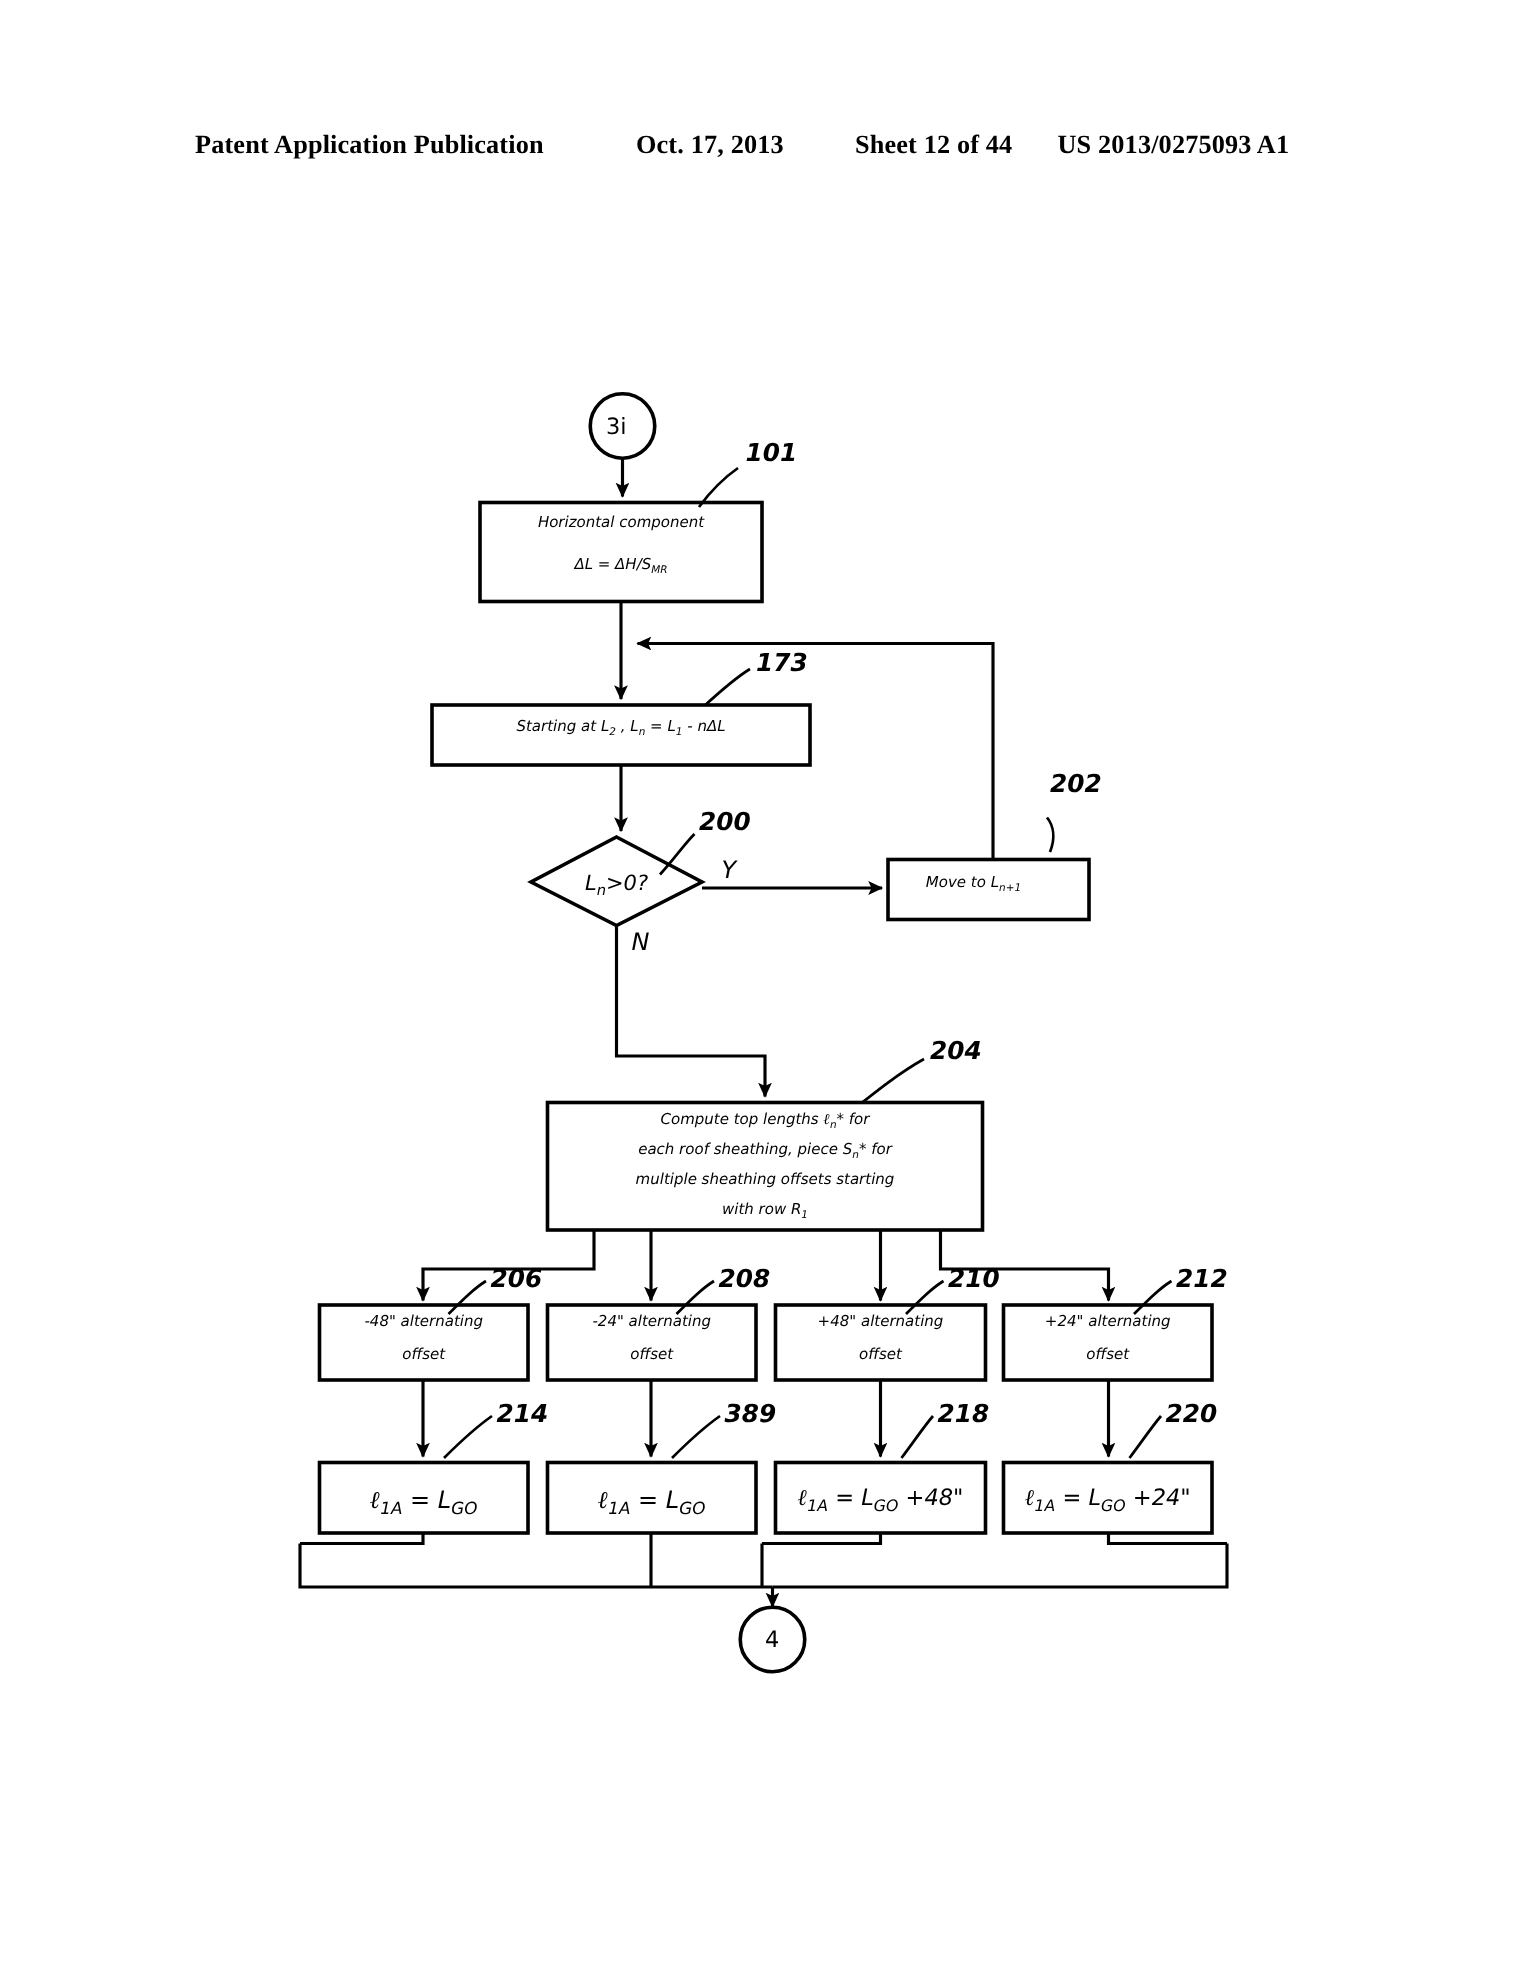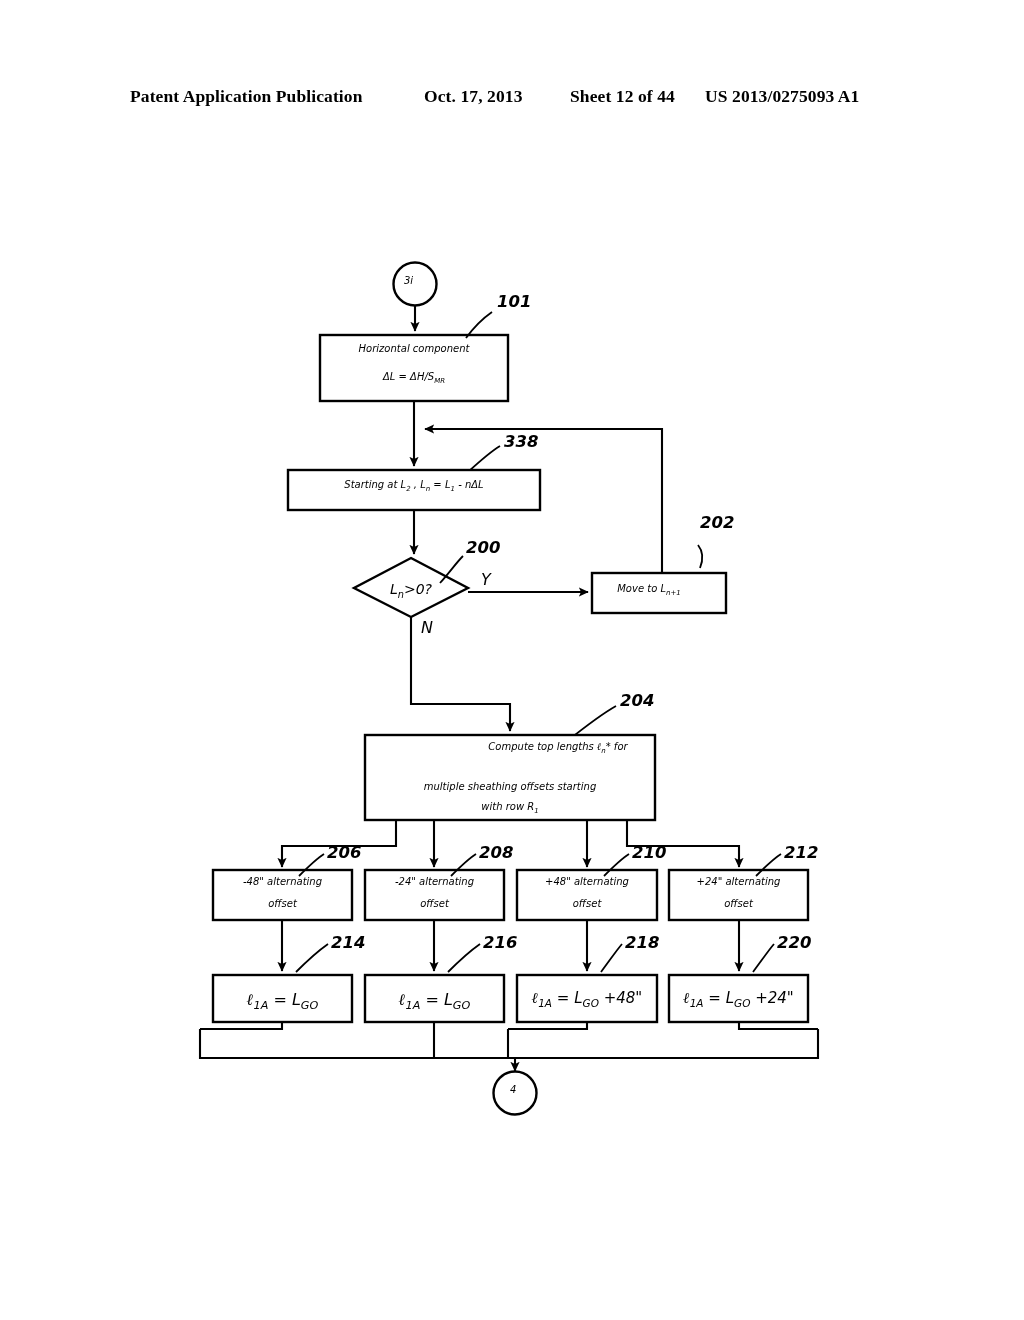--- a/index.html
+++ b/index.html
@@ -46,21 +46,21 @@
     font-style:italic; font-weight:bold; font-size:16.5px;
   }
   .branch-label{
     position:absolute;
     font-family:"DejaVu Sans",sans-serif;
     font-style:italic; font-size:16px;
   }
   .conn-label{
     position:absolute;
     font-family:"DejaVu Sans",sans-serif;
-    font-style:italic; font-size:10px;text-align:right;
+    font-size:15px;text-align:right;
   }
   sub{font-size:.70em;}
   .scr{font-family:"DejaVu Serif",serif;font-weight:bold;font-style:italic;}
 </style>
 </head>
 <body>
 
 <div id="page-header">
   <span class="hdr-pub">Patent Application Publication</span>
   <span class="hdr-date">Oct. 17, 2013</span>
@@ -162,31 +162,32 @@
     </g>
   </svg>
 
   <div class="conn-label" style="left:404px;top:275px;">3i</div>
 
   <div class="node-text" style="left:320px;top:342px;width:188px;">Horizontal component</div>
   <div class="node-text" style="left:320px;top:370px;width:188px;">ΔL  = ΔH/S<sub>MR</sub></div>
   <div class="ref" style="left:497px;top:292px;">101</div>
 
   <div class="node-text" style="left:288px;top:478px;width:252px;">Starting at L<sub>2</sub> , L<sub>n</sub> = L<sub>1</sub>  - nΔL</div>
-  <div class="ref" style="left:504px;top:432px;">338</div>
+  <div class="ref" style="left:504px;top:432px;">173</div>
 
   <div class="node-text" style="left:354px;top:579px;width:114px;font-size:14px;">L<sub>n</sub>&gt;0?</div>
   <div class="ref" style="left:466px;top:538px;">200</div>
   <div class="branch-label" style="left:481px;top:570px;">Y</div>
   <div class="branch-label" style="left:421px;top:618px;">N</div>
 
   <div class="node-text" style="left:592px;top:582px;width:114px;">Move to L<sub>n+1</sub></div>
   <div class="ref" style="left:700px;top:513px;">202</div>
 
-  <div class="node-text wrap" style="left:368px;top:740px;width:284px;line-height:1.38;padding-left:48px;">Compute top lengths  <span class="scr">ℓ</span><sub>n</sub>* for</div>
+  <div class="node-text wrap" style="left:368px;top:740px;width:284px;line-height:1.38;">Compute top lengths  <span class="scr">ℓ</span><sub>n</sub>* for</div>
+  <div class="node-text wrap" style="left:368px;top:760px;width:284px;line-height:1.38;">each roof sheathing, piece S<sub>n</sub>*  for</div>
   <div class="node-text wrap" style="left:368px;top:780px;width:284px;line-height:1.38;">multiple sheathing offsets starting</div>
   <div class="node-text wrap" style="left:368px;top:800px;width:284px;line-height:1.38;">with row R<sub>1</sub></div>
   <div class="ref" style="left:620px;top:691px;">204</div>
 
   <div class="node-text" style="left:213px;top:875px;width:139px;">-48" alternating</div>
   <div class="node-text" style="left:213px;top:897px;width:139px;">offset</div>
   <div class="ref" style="left:327px;top:843px;">206</div>
 
   <div class="node-text" style="left:365px;top:875px;width:139px;">-24" alternating</div>
   <div class="node-text" style="left:365px;top:897px;width:139px;">offset</div>
@@ -197,21 +198,21 @@
   <div class="ref" style="left:632px;top:843px;">210</div>
 
   <div class="node-text" style="left:669px;top:875px;width:139px;">+24" alternating</div>
   <div class="node-text" style="left:669px;top:897px;width:139px;">offset</div>
   <div class="ref" style="left:784px;top:843px;">212</div>
 
   <div class="node-text" style="left:213px;top:988px;width:139px;font-size:16px;"><span class="scr">ℓ</span><sub>1A</sub> = L<sub>GO</sub></div>
   <div class="ref" style="left:331px;top:933px;">214</div>
 
   <div class="node-text" style="left:365px;top:988px;width:139px;font-size:16px;"><span class="scr">ℓ</span><sub>1A</sub> = L<sub>GO</sub></div>
-  <div class="ref" style="left:483px;top:933px;">216</div>
+  <div class="ref" style="left:483px;top:933px;">389</div>
 
   <div class="node-text" style="left:517px;top:988px;width:140px;font-size:15px;"><span class="scr">ℓ</span><sub>1A</sub> = L<sub>GO</sub> +48"</div>
   <div class="ref" style="left:625px;top:933px;">218</div>
 
   <div class="node-text" style="left:669px;top:988px;width:139px;font-size:15px;"><span class="scr">ℓ</span><sub>1A</sub> = L<sub>GO</sub> +24"</div>
   <div class="ref" style="left:777px;top:933px;">220</div>
 
   <div class="conn-label" style="left:510px;top:1084px;">4</div>
 
 </div>

